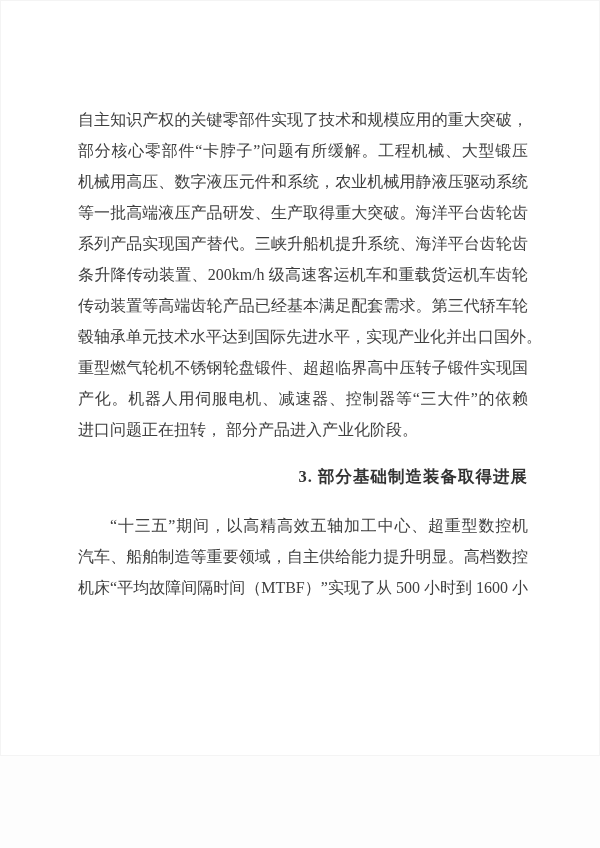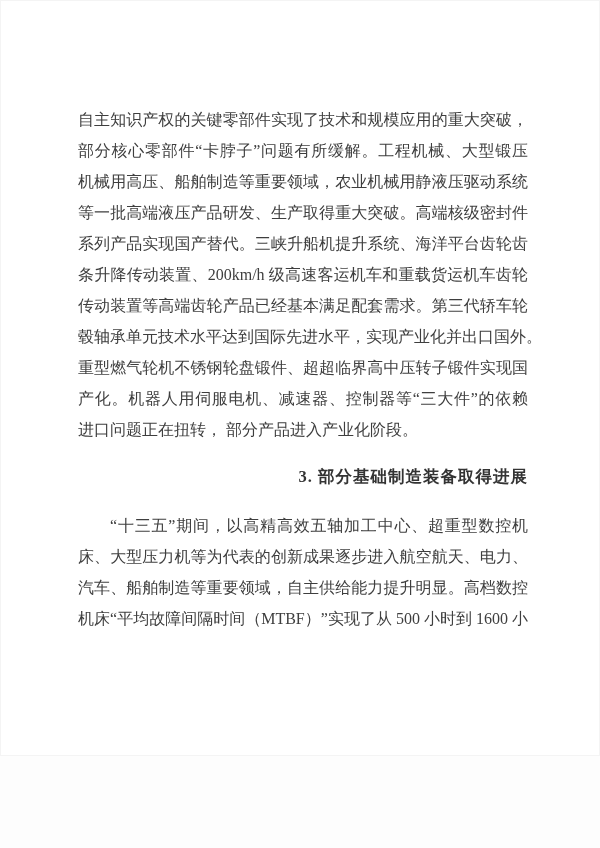--- a/index.html
+++ b/index.html
@@ -70,37 +70,36 @@
 </style>
 </head>
 <body>
 
 <div class="page">
   <div class="text-block">
 
     <div class="para">
       <div class="line">自主知识产权的关键零部件实现了技术和规模应用的重大突破，</div>
       <div class="line">部分核心零部件“卡脖子”问题有所缓解。工程机械、大型锻压</div>
-      <div class="line">机械用高压、船舶制造等重要领域，农业机械用静液压驱动系统</div>
-      <div class="line">等一批高端液压产品研发、生产取得重大突破。高端核级密封件</div>
+      <div class="line">机械用高压、数字液压元件和系统，农业机械用静液压驱动系统</div>
+      <div class="line">等一批高端液压产品研发、生产取得重大突破。海洋平台齿轮齿</div>
       <div class="line">系列产品实现国产替代。三峡升船机提升系统、海洋平台齿轮齿</div>
       <div class="line">条升降传动装置、200km/h 级高速客运机车和重载货运机车齿轮</div>
       <div class="line">传动装置等高端齿轮产品已经基本满足配套需求。第三代轿车轮</div>
       <div class="line">毂轴承单元技术水平达到国际先进水平，实现产业化并出口国外。</div>
       <div class="line">重型燃气轮机不锈钢轮盘锻件、超超临界高中压转子锻件实现国</div>
       <div class="line">产化。机器人用伺服电机、减速器、控制器等“三大件”的依赖</div>
       <div class="line last">进口问题正在扭转， 部分产品进入产业化阶段。</div>
     </div>
 
     <div class="heading">3. 部分基础制造装备取得进展</div>
 
 
     <div class="para">
       <div class="line indent">“十三五”期间，以高精高效五轴加工中心、超重型数控机</div>
-      <div class="line">床、大型压力机等为代表的创新成果逐步进入航空航天、电力、</div>
       <div class="line">汽车、船舶制造等重要领域，自主供给能力提升明显。高档数控</div>
       <div class="line">机床“平均故障间隔时间（MTBF）”实现了从 500 小时到 1600 小</div>
     </div>
 
   </div>
 
   <div class="footer">
     <span class="page-number">8</span>
   </div>
 </div>

